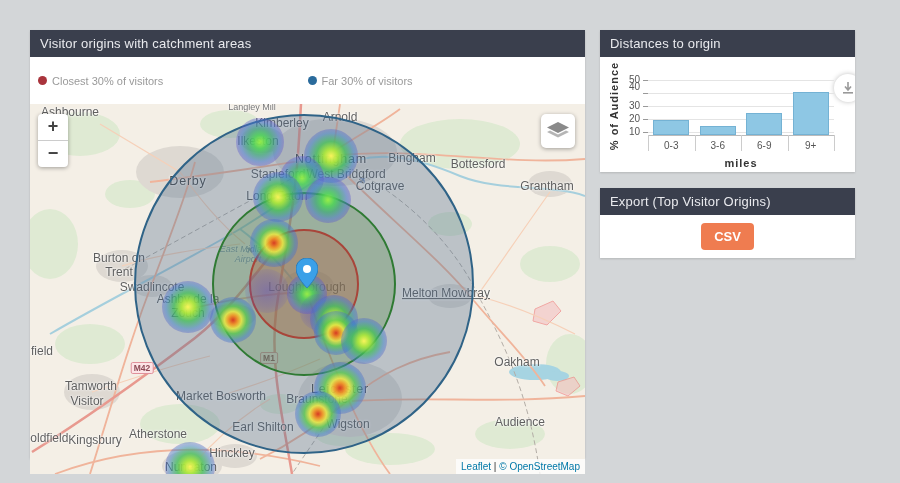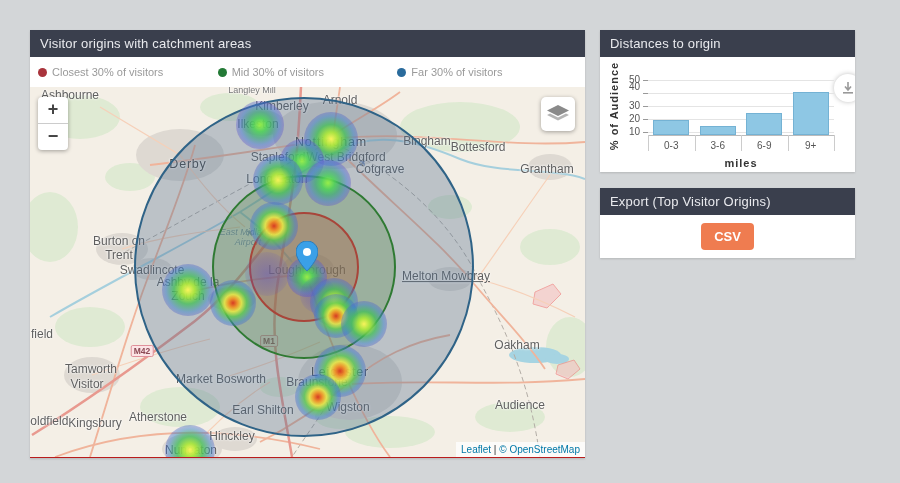--- a/index.html
+++ b/index.html
@@ -4,28 +4,28 @@
 <style>
   html,body{margin:0;padding:0;}
   body{
     width:900px;height:483px;
     background:#d3d6d8;
     font-family:"Liberation Sans", sans-serif;
     position:relative;overflow:hidden;
     -webkit-font-smoothing:antialiased;
   }
   .app{position:absolute;inset:0;}
-  .panel{position:absolute;background:#b91c1c;box-shadow:0 1px 2px rgba(0,0,0,.15);}
+  .panel{position:absolute;background:#a21caf;box-shadow:0 1px 2px rgba(0,0,0,.15);}
   .panel-header{
     height:27px;line-height:27px;background:#3a3f4d;color:#e9eaee;
     font-size:13px;padding:0 10px;letter-spacing:.2px;white-space:nowrap;overflow:hidden;
   }
   
   .map-panel{left:30px;top:30px;width:555px;height:428px;}
-  .legend-row{height:30px;background:#fff;display:flex;align-items:center;padding:0 8px;box-sizing:border-box;}
+  .legend-row{height:47px;background:#fff;display:flex;align-items:center;padding:0 8px;box-sizing:border-box;}
   .legend-item{flex:1;display:flex;align-items:center;font-size:11px;color:#9a9a9a;}
   .legend-dot{width:9px;height:9px;border-radius:50%;margin-right:5px;flex:0 0 auto;}
   .map{position:relative;width:555px;height:370px;overflow:hidden;background:#f4efe6;}
   .map-base{position:absolute;left:0;top:0;z-index:0;}
   #map-overlay{position:absolute;inset:0;z-index:1;}
   .lbl{
     position:absolute;z-index:2;transform:translate(-50%,-50%);
     font-size:12px;color:#5f5f5f;white-space:pre-line;text-align:center;line-height:1.15;
     text-shadow:0 0 2px #fff,0 0 3px #fff;pointer-events:none;
   }
@@ -89,24 +89,20 @@
 <body>
 
 <div class="app">
 
   <section class="panel map-panel">
     <div class="panel-header" style="background: rgb(58, 63, 77); color: rgb(233, 234, 238);">Visitor origins with catchment areas</div>
     <div class="legend-row">
       <div class="legend-item">
         <span class="legend-dot" style="background: rgb(169, 52, 60);"></span>
         <span>Closest 30% of visitors</span>
-      </div>
-      <div class="legend-item">
-        <span class="legend-dot" style="background: rgb(35, 122, 54);"></span>
-        <span>Mid 30% of visitors</span>
       </div>
       <div class="legend-item">
         <span class="legend-dot" style="background: rgb(42, 107, 156);"></span>
         <span>Far 30% of visitors</span>
       </div>
     </div>
 
     <div class="map" id="map">
 
       <svg class="map-base" width="555" height="370">
@@ -196,21 +192,21 @@
           <div class="lbl" style="left: 40px; top: 9px;">Ashbourne</div>
           <div class="lbl tiny" style="left: 222px; top: 3px;">Langley Mill</div>
           <div class="lbl" style="left: 252px; top: 20px;">Kimberley</div>
           <div class="lbl" style="left: 310px; top: 14px;">Arnold</div>
           <div class="lbl city" style="left: 301px; top: 55px;">Nottingham</div>
           <div class="lbl city" style="left: 158px; top: 77px;">Derby</div>
           <div class="lbl" style="left: 228px; top: 38px;">Ilkeston</div>
           <div class="lbl" style="left: 248px; top: 71px;">Stapleford</div>
           <div class="lbl" style="left: 316px; top: 71px;">West Bridgford</div>
           <div class="lbl" style="left: 350px; top: 83px;">Cotgrave</div>
-          <div class="lbl" style="left: 397px; top: 55px;">Bingham</div>
+          <div class="lbl" style="left: 382px; top: 55px;">Bingham</div>
           <div class="lbl" style="left: 448px; top: 61px;">Bottesford</div>
           <div class="lbl" style="left: 517px; top: 83px;">Grantham</div>
           <div class="lbl" style="left: 247px; top: 93px;">Long Eaton</div>
           <div class="lbl airport" style="left: 218px; top: 150px;">East Midlands
 Airport</div>
           <div class="lbl" style="left: 277px; top: 184px;">Loughborough</div>
           <div class="lbl" style="left: 416px; top: 190px; text-decoration: underline;">Melton Mowbray</div>
           <div class="lbl" style="left: 89px; top: 162px;">Burton on
 Trent</div>
           <div class="lbl" style="left: 122px; top: 184px;">Swadlincote</div>

